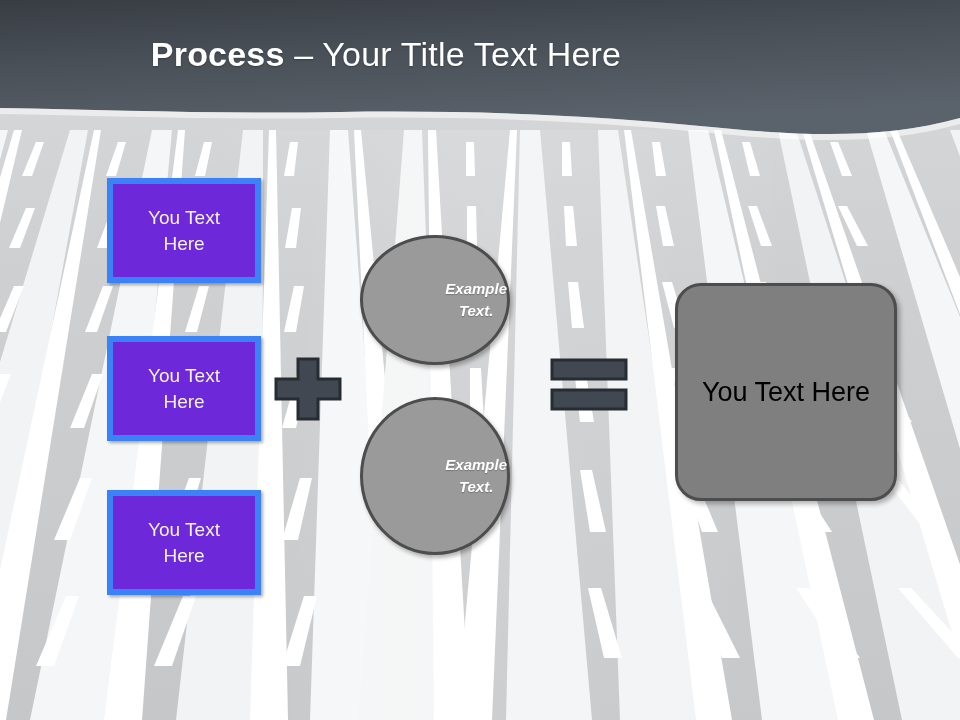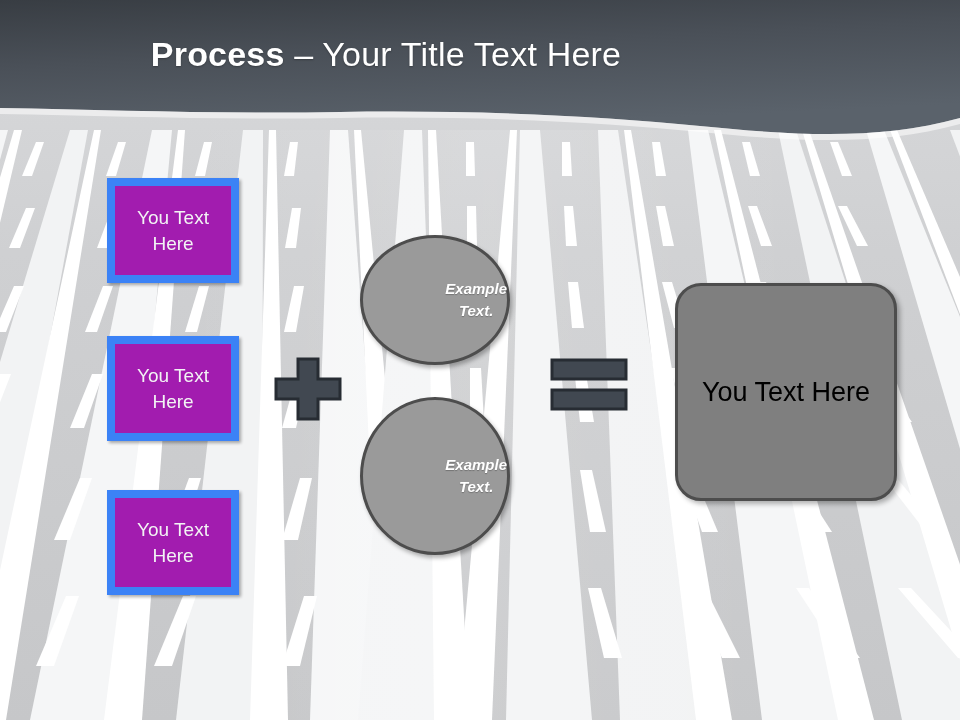--- a/index.html
+++ b/index.html
@@ -43,24 +43,24 @@
     white-space: nowrap;
     text-shadow: 0 1px 2px rgba(0,0,0,0.28);
   }
   #slide-title .t-bold { font-weight: bold; }
   #slide-title .t-light { font-weight: normal; }
 
   
   .input-box {
     position: absolute;
     left: 107px;
-    width: 132px;
+    width: 154px;
     height: 105px;
-    background: #a21caf;
-    border: 8px solid #3b82f6;
+    background: #6d28d9;
+    border: 6px solid #3b82f6;
     box-sizing: border-box;
     display: flex;
     align-items: center;
     justify-content: center;
     box-shadow: 2px 2px 3px rgba(0,0,0,0.32);
   }
   .input-box .box-text {
     color: #f2f3f4;
     font-size: 19px;
     line-height: 26px;

